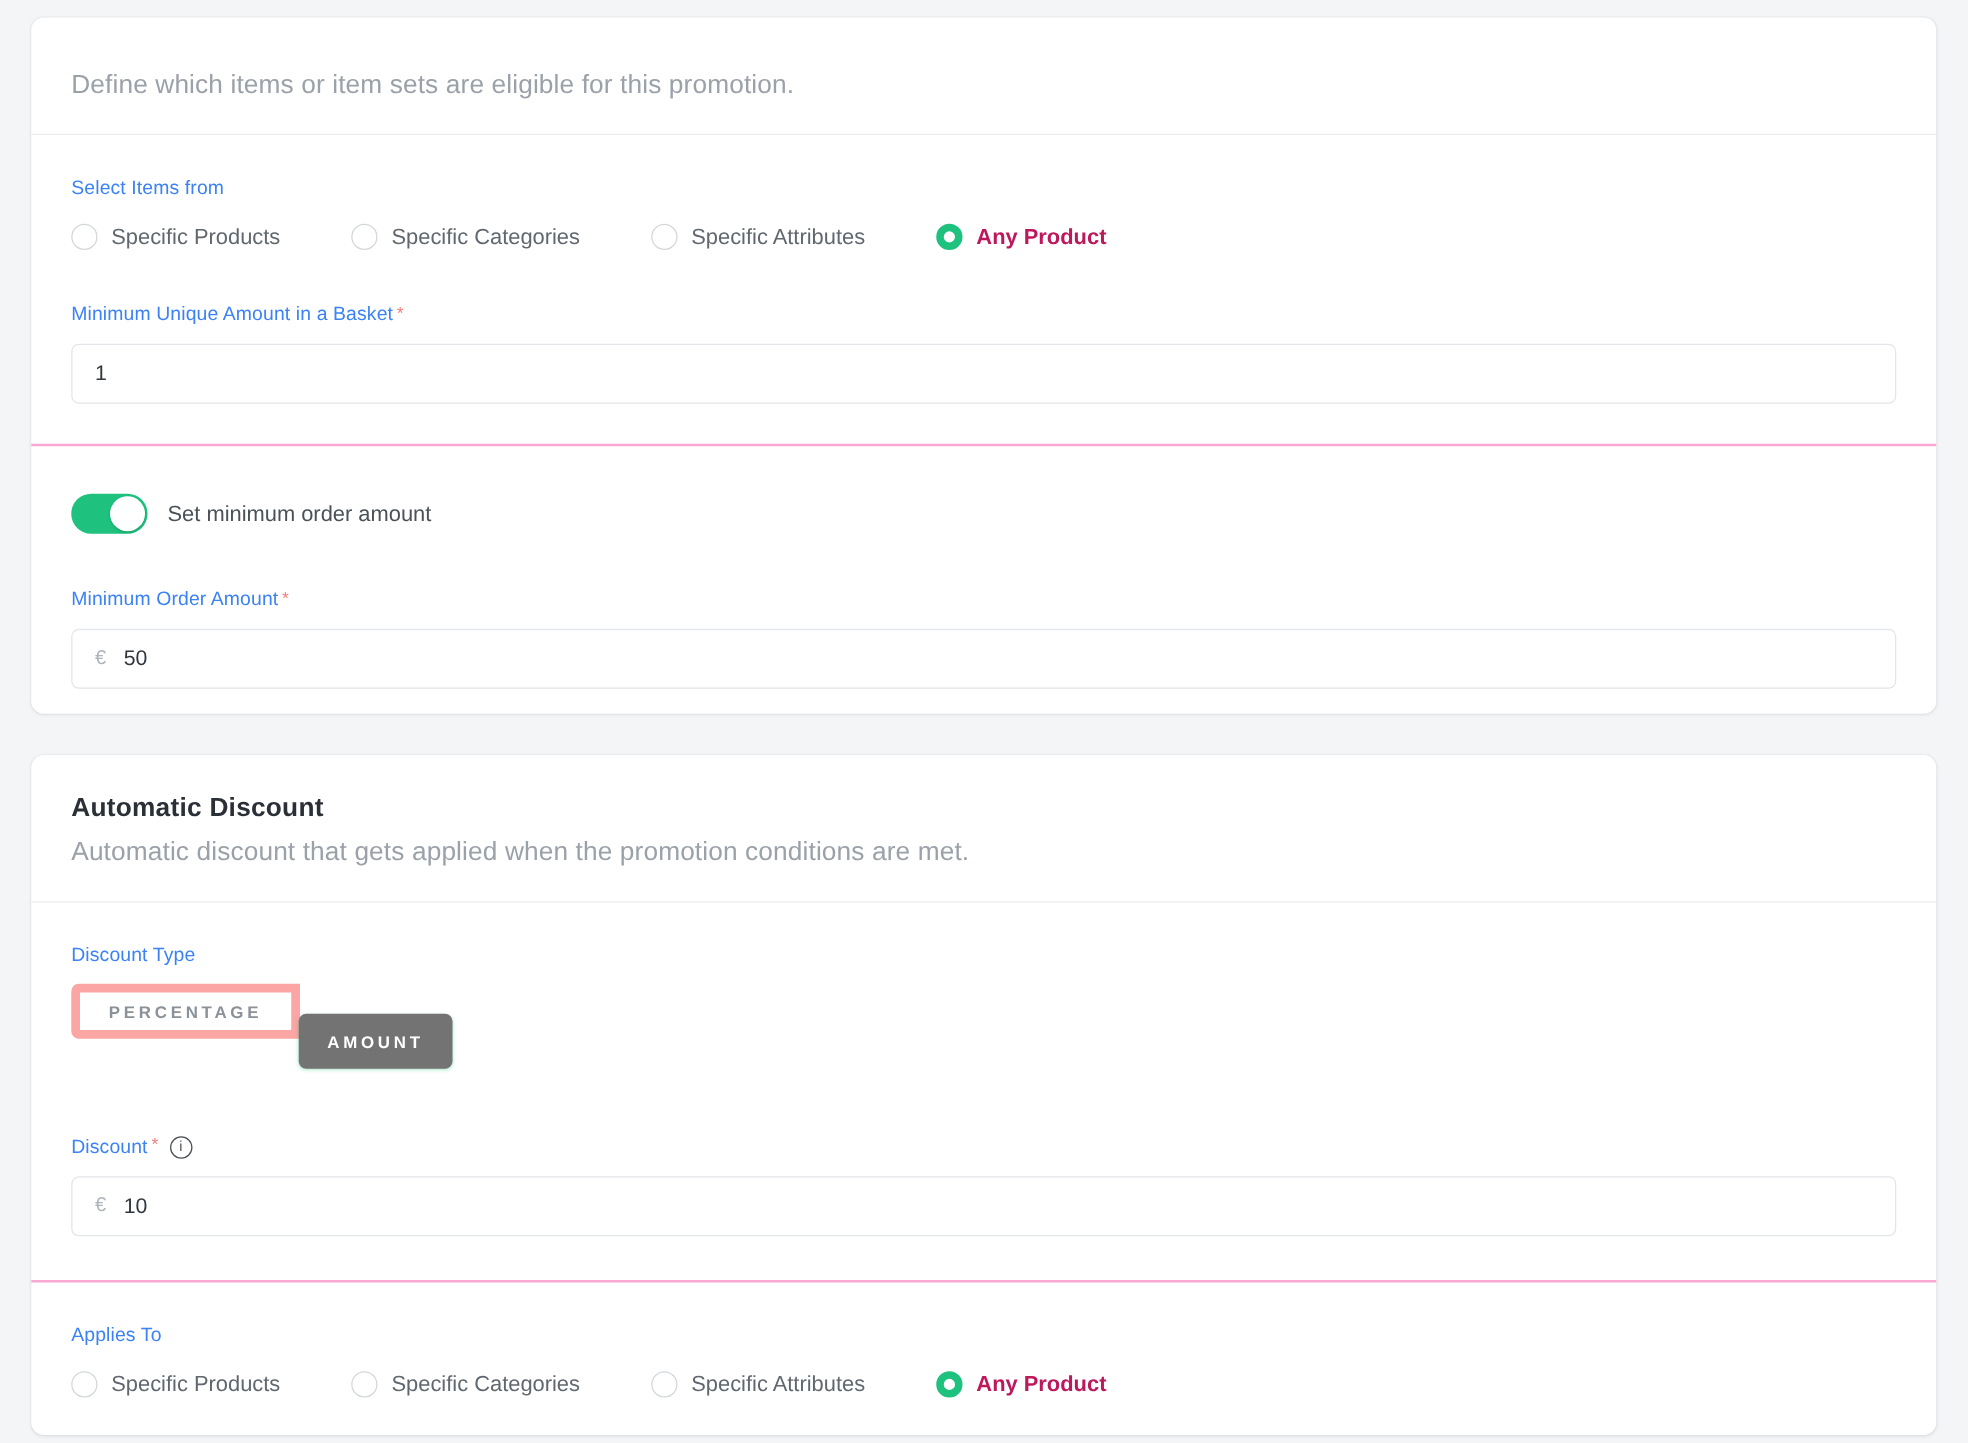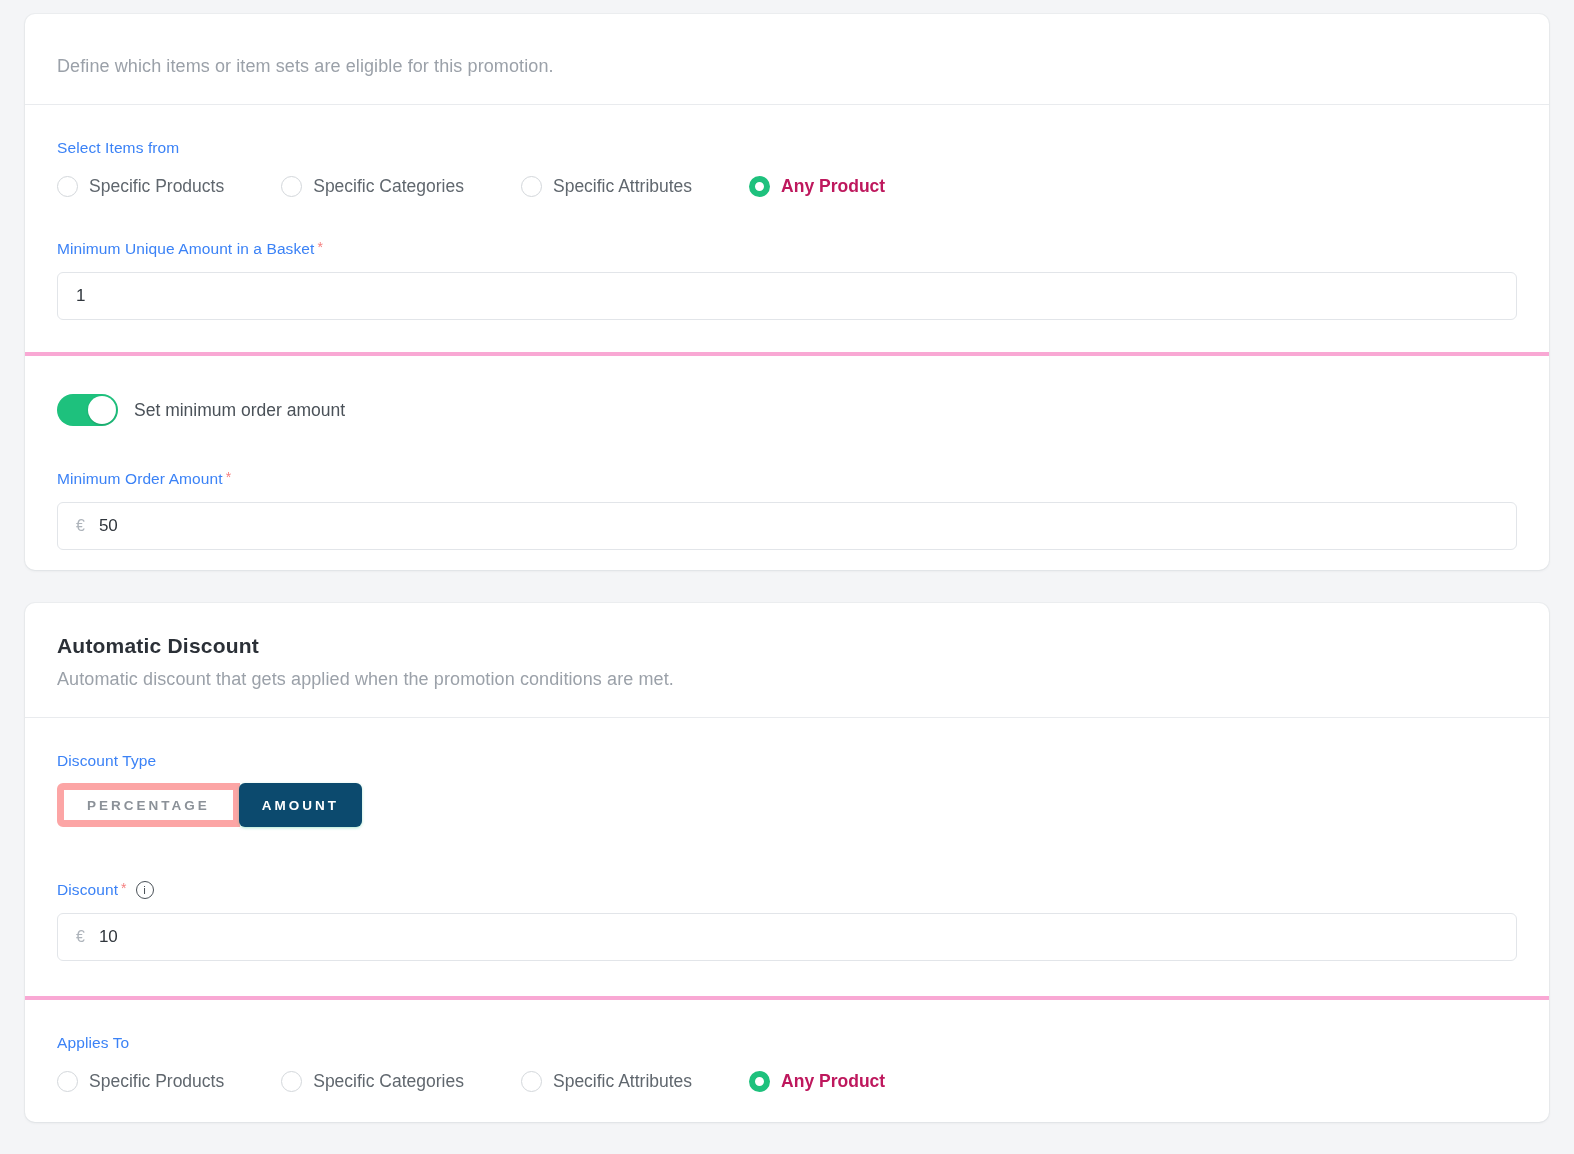--- a/index.html
+++ b/index.html
@@ -11,23 +11,23 @@
     overflow:hidden;
   }
   .page { padding:14px 25px 0; display:flex; flex-direction:column; gap:33px; }
   .card {
     background:#ffffff;
     border-radius:10px;
     box-shadow:0 1px 3px rgba(40,50,65,.08), 0 0 0 1px rgba(40,50,65,.03);
   }
   .card-header { padding:31px 32px 27px; border-bottom:1px solid #e9ebee; }
   .card-title { font-size:21px; font-weight:700; color:#2b3037; letter-spacing:.2px; }
-  .card-subtitle { margin-top:11px; font-size:18px; color:#9ba1a9; letter-spacing:.1px; }
+  .card-subtitle { margin-top:11px; font-size:21px; color:#9ba1a9; letter-spacing:.1px; }
   .card-section { padding:34px 32px 32px; }
-  .card-section.divided { border-top:4px solid #f9a8d4; }
+  .card-section.divided { border-top:2px solid #f9a8d4; }
 
   .field-label {
     font-size:15.5px; color:#3b82f6; letter-spacing:.1px;
     display:flex; align-items:center;
   }
   .required::after { content:"*"; color:#f57e7e; font-size:14px; margin-left:3px; position:relative; top:-2px; }
 
   
   .radio-row { display:flex; align-items:center; gap:57px; margin-top:19px; }
   .radio-item { display:inline-flex; align-items:flex-start; gap:11px; cursor:pointer; }
@@ -70,23 +70,24 @@
   
   .segmented { display:inline-flex; margin-top:13px; }
   .seg-btn {
     height:44px; padding:0 23px;
     font-family:"Liberation Sans", sans-serif;
     font-size:13.5px; font-weight:700; letter-spacing:3px;
     border:7px solid #fca5a5; background:#fff; color:#8b9198;
     border-radius:6px 0 0 6px; cursor:pointer;
   }
   .seg-btn.active {
-    background:#0c4a6e; color:#fff; border:none;
+    background:#737373; color:#fff; border:none;
     border-radius:6px; margin-left:-1px;
     box-shadow:0 1px 3px rgba(30,193,125,.35);
+    margin-top:24px;
   }
 
   
   .info-icon {
     width:18px; height:18px; margin-left:9px;
     border:1.5px solid #4a5158; border-radius:50%;
     display:inline-flex; align-items:center; justify-content:center;
     color:#4a5158; font-size:11.5px; font-weight:400;
   }
   .info-icon::after { content:"i"; }

